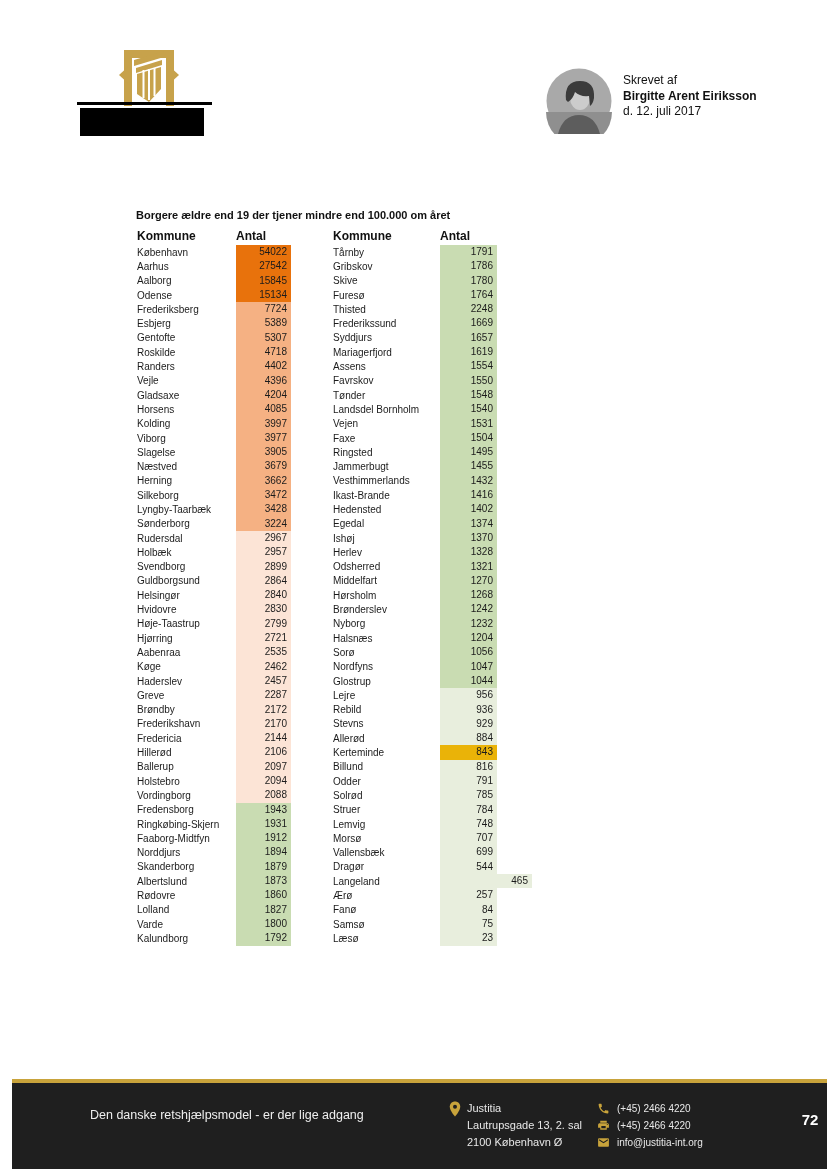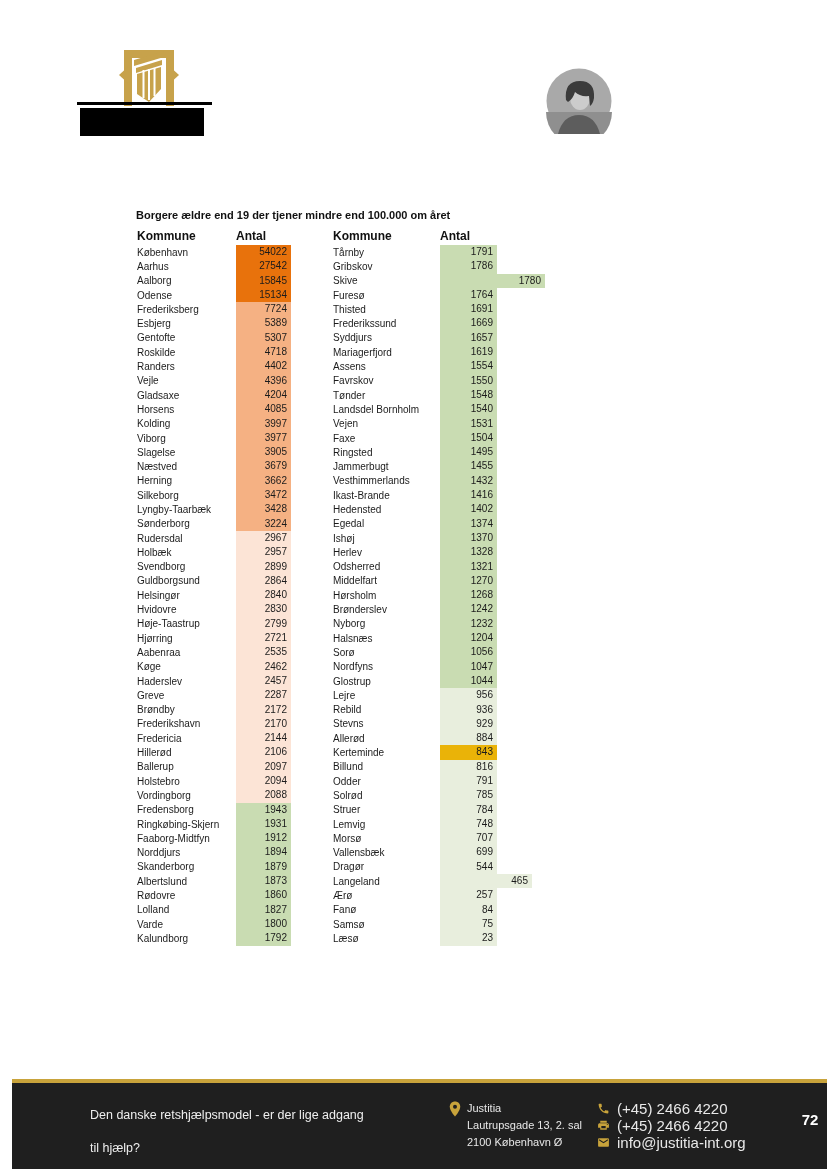--- a/index.html
+++ b/index.html
@@ -32,21 +32,21 @@
   .t-val{text-align:right;padding-right:4px;height:14.3px;line-height:14.3px;}
   #left-group .t-val{width:51px;} #right-group .t-val{width:53px;}
 
   
   .footer{position:absolute;left:12px;top:1079px;width:827px;height:90px;}
   .footer-gold{position:absolute;left:0;top:0;width:827px;height:4px;background:#c8a33b;}
   .footer-dark{position:absolute;left:0;top:4px;width:827px;height:86px;background:#1f1f1f;}
   .tagline{position:absolute;left:78px;top:16px;width:330px;font-size:12.5px;line-height:33px;color:#efefef;}
   .addr{position:absolute;left:437px;top:17px;display:flex;font-size:11px;line-height:17px;color:#e8e8e8;}
   .addr-icon{width:12px;margin-right:6px;padding-top:1px;}
-  .contacts{position:absolute;left:585px;top:17px;font-size:15px;line-height:17px;color:#e8e8e8;}
+  .contacts{position:absolute;left:585px;top:17px;font-size:10px;line-height:17px;color:#e8e8e8;}
   .c-row{display:flex;align-items:center;height:17px;}
   .c-icon{width:13px;height:13px;margin-right:7px;display:inline-flex;}
   .page-num{position:absolute;left:780px;top:28px;width:36px;text-align:center;
             font-size:15px;font-weight:bold;color:#ffffff;}
   svg{display:block;}
 </style>
 </head>
 <body>
 
 <div class="page">
@@ -73,20 +73,25 @@
     <div class="author-photo">
       <svg width="66" height="66" viewBox="0 0 66 66">
         <rect width="66" height="66" fill="#ffffff"></rect>
         <circle cx="33" cy="33" r="32.5" fill="#a9a9a9"></circle>
         <path d="M0,44 h66 v0 a33,33 0 0 1 -66,0 z" fill="#8f8f8f"></path>
         <ellipse cx="34" cy="30" rx="10" ry="12" fill="#cccccc"></ellipse>
         <path d="M20,32 q-2-19 14-19 q15,0 14,17 q-1,6 -4,8 l-1-10 q-9,1 -14-4 q-2,7 -7,10 z" fill="#3b3b3b"></path>
         <path d="M12,66 q5-19 21-19 q16,0 21,19 z" fill="#5d5d5d"></path>
       </svg>
     </div>
+    <div class="author-text">
+      <div>Skrevet af</div>
+      <div class="author-name">Birgitte Arent Eiriksson</div>
+      <div>d. 12. juli 2017</div>
+    </div>
   </div>
 
   <div class="tbl-title">Borgere ældre end 19 der tjener mindre end 100.000 om året</div>
 
   <div class="t-head" id="left-head">
     <span class="h-name">Kommune</span>
     <span class="h-val">Antal</span>
   </div>
   <div class="t-head" id="right-head">
     <span class="h-name">Kommune</span>
@@ -295,29 +300,29 @@
       <div class="t-row">
         <span class="t-name">Tårnby</span>
         <span class="t-val" style="background: rgb(201, 220, 178);">1791</span>
       </div>
       <div class="t-row">
         <span class="t-name">Gribskov</span>
         <span class="t-val" style="background: rgb(201, 220, 178);">1786</span>
       </div>
       <div class="t-row">
         <span class="t-name">Skive</span>
-        <span class="t-val" style="background: rgb(201, 220, 178); padding-left: 48px;">1780</span>
+        <span class="t-val" style="background: rgb(201, 220, 178);">1780</span>
       </div>
       <div class="t-row">
         <span class="t-name">Furesø</span>
         <span class="t-val" style="background: rgb(201, 220, 178);">1764</span>
       </div>
       <div class="t-row">
         <span class="t-name">Thisted</span>
-        <span class="t-val" style="background: rgb(201, 220, 178);">1691</span>
+        <span class="t-val" style="background: rgb(201, 220, 178);">2248</span>
       </div>
       <div class="t-row">
         <span class="t-name">Frederikssund</span>
         <span class="t-val" style="background: rgb(201, 220, 178);">1669</span>
       </div>
       <div class="t-row">
         <span class="t-name">Syddjurs</span>
         <span class="t-val" style="background: rgb(201, 220, 178);">1657</span>
       </div>
       <div class="t-row">
@@ -488,21 +493,20 @@
         <span class="t-name">Læsø</span>
         <span class="t-val" style="background: rgb(232, 238, 221);">23</span>
       </div>
     </div>
 
   <div class="footer">
     <div class="footer-gold"></div>
     <div class="footer-dark">
       <div class="tagline">
         <div>Den danske retshjælpsmodel - er der lige adgang</div>
-        <div>til hjælp?</div>
       </div>
 
       <div class="addr">
         <div class="addr-icon">
           <svg width="12" height="16" viewBox="0 0 24 32">
             <path d="M12 1C6 1 1.5 5.5 1.5 11.5 C1.5 19.5 12 31 12 31 S22.5 19.5 22.5 11.5 C22.5 5.5 18 1 12 1 z" fill="#c8a33b"></path>
             <circle cx="12" cy="11.5" r="4" fill="#1f1f1f"></circle>
           </svg>
         </div>
         <div>

